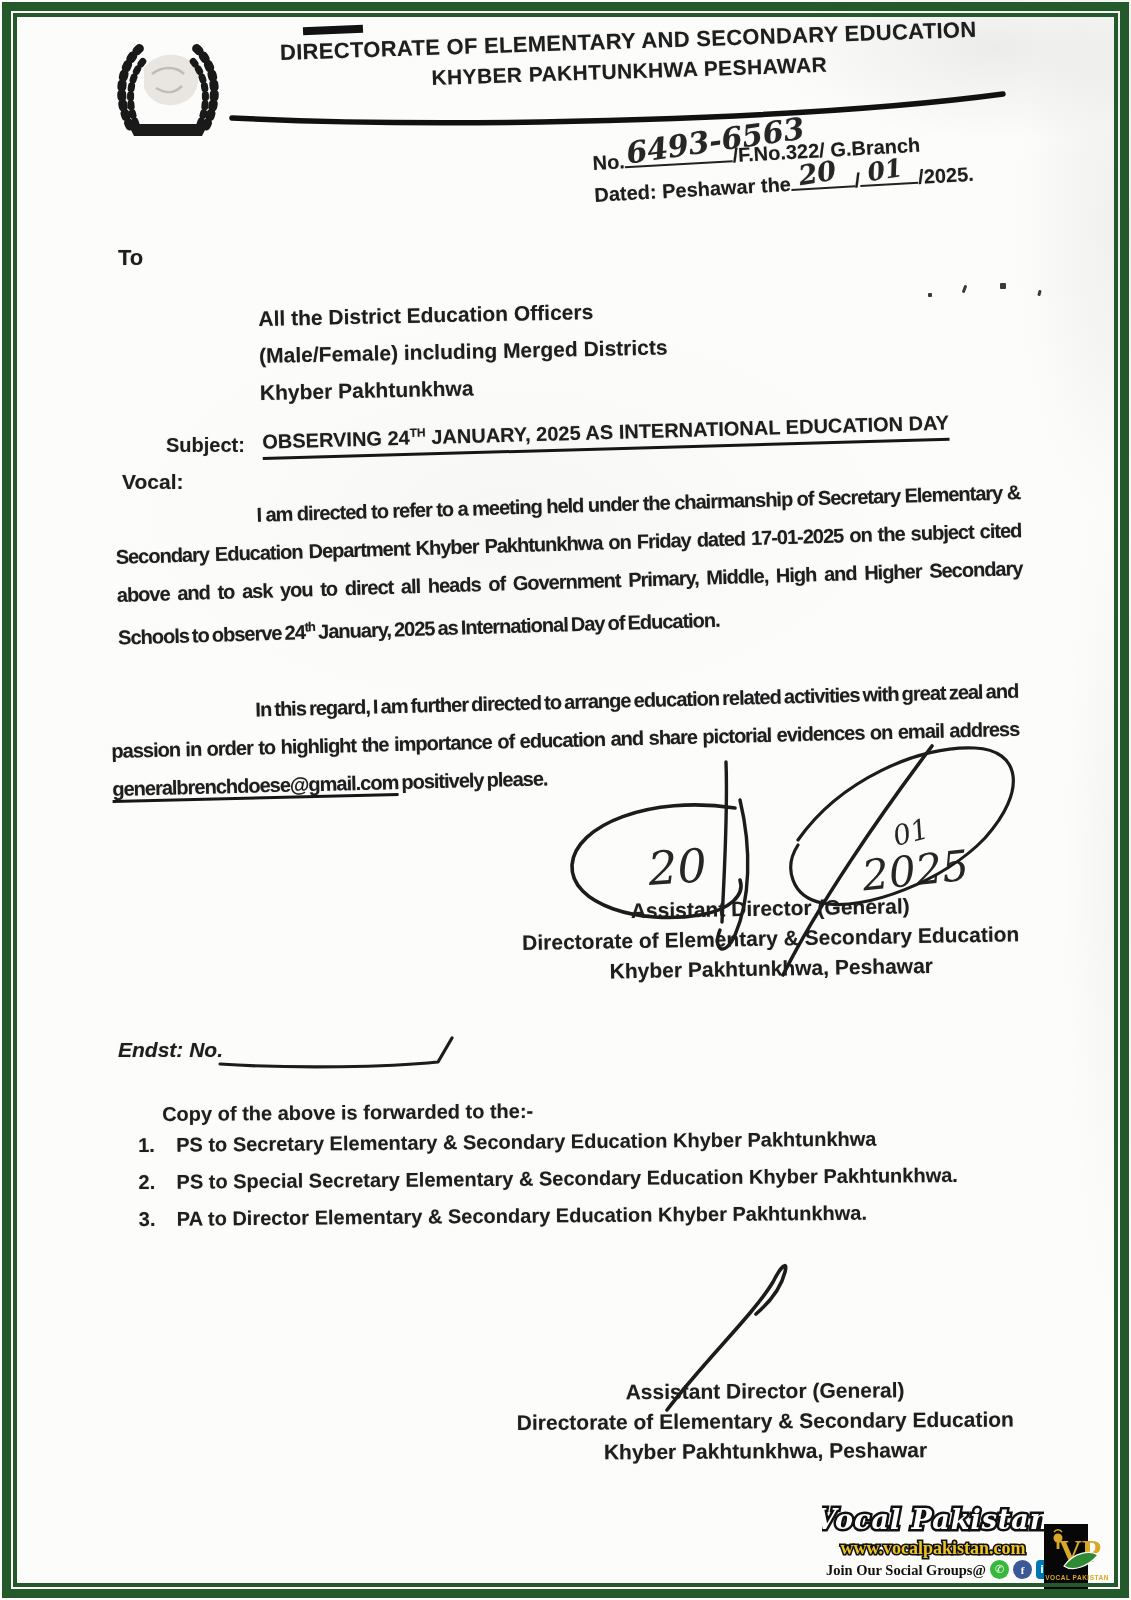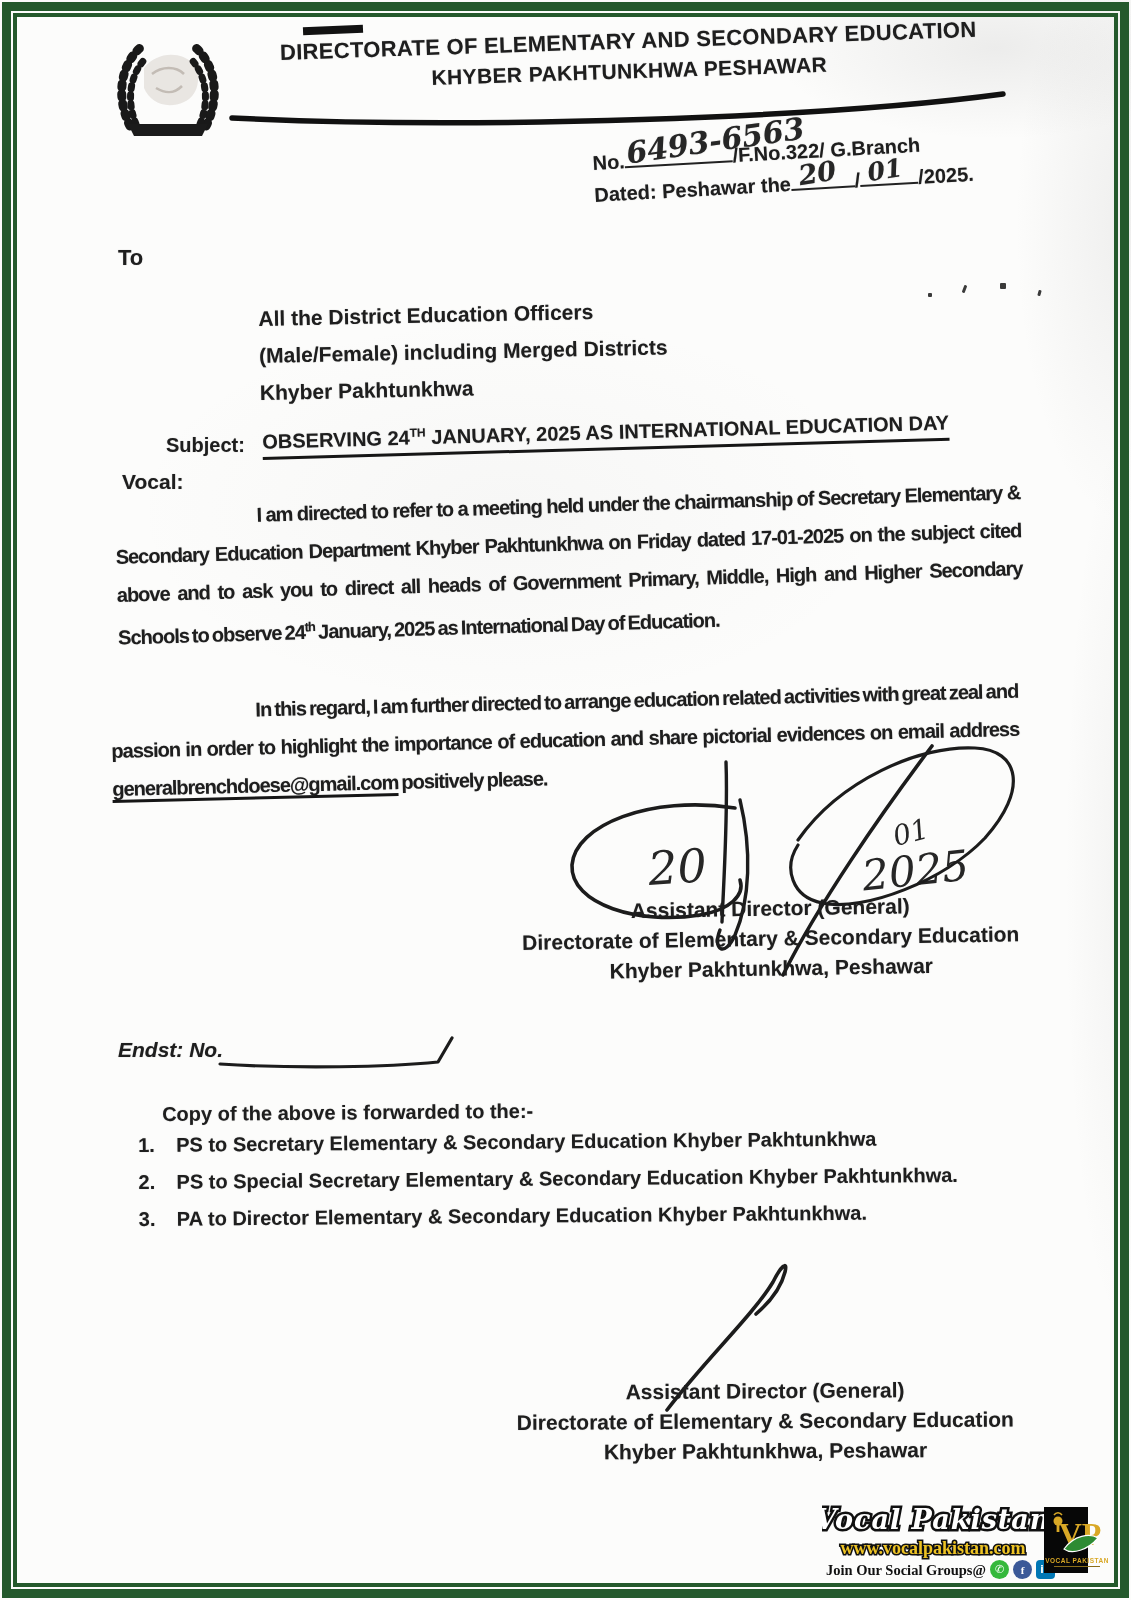--- a/index.html
+++ b/index.html
@@ -41,21 +41,21 @@
   .copyhead{left:162px;top:1103px;font-size:20px;transform:rotate(-.5deg);transform-origin:left top;}
   .copylist{left:138px;top:1127px;width:870px;font-size:20px;line-height:37px;transform:rotate(-.5deg);transform-origin:left top;}
   .copylist .row{display:flex;}
   .copylist .num{width:38px;flex:0 0 38px;}
   svg.scrawl{position:absolute;pointer-events:none;}
   svg.scrawl path{fill:none;stroke:#1c1c1c;stroke-linecap:round;stroke-linejoin:round;}
   .speck{position:absolute;background:#3a3a3a;border-radius:1px;}
   .artifact{position:absolute;left:303px;top:26px;width:60px;height:8px;background:#121212;transform:rotate(-2.5deg);}
   
   .wm{left:822px;top:1498px;width:296px;height:92px;}
-  .wm .vpbox{position:absolute;left:222px;top:9px;width:44px;height:66px;background:#070707;}
+  .wm .vpbox{position:absolute;left:222px;top:26px;width:44px;height:66px;background:#070707;}
   .socialrow{position:absolute;left:4px;top:62px;display:flex;align-items:flex-end;gap:4px;
     font-size:14.5px;font-weight:700;color:#111;font-family:"Liberation Serif",serif;}
   .sic{display:inline-flex;align-items:center;justify-content:center;width:19px;height:19px;
     border-radius:50%;color:#fff;font-size:11px;font-weight:700;font-family:"DejaVu Sans",sans-serif;}
   .sic.sq{border-radius:4px;font-size:10px;}
 </style>
 </head>
 <body>
 
 <div class="page">

